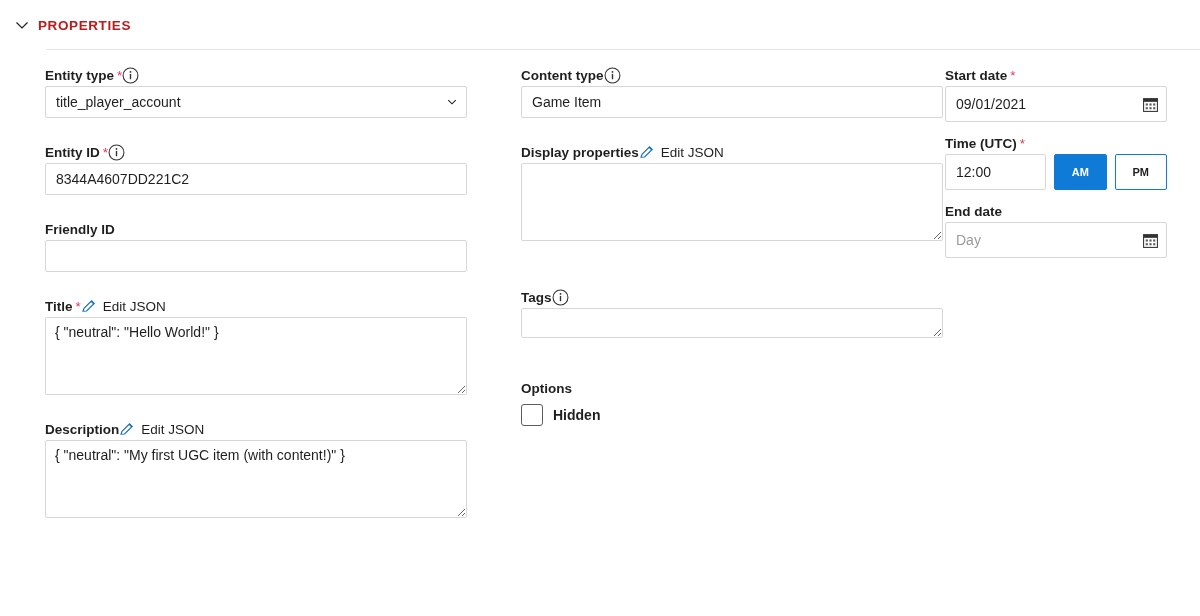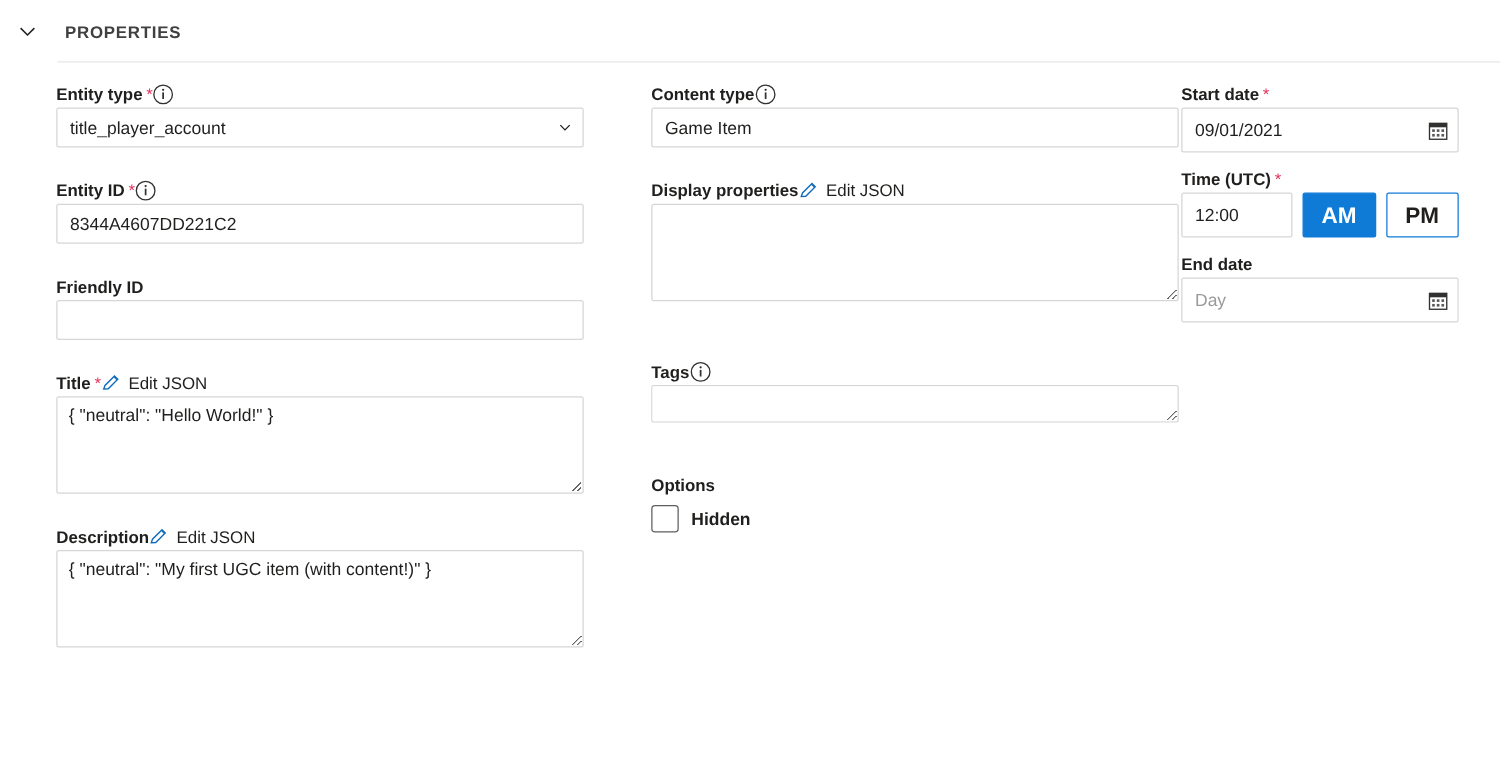--- a/index.html
+++ b/index.html
@@ -21,25 +21,24 @@
     align-items: center;
   }
   .chevron-btn {
     width: 32px; height: 32px;
     margin-left: 6px;
     display: flex; align-items: center; justify-content: center;
     cursor: pointer;
   }
   .chevron-btn svg { display: block; }
   .section-title {
-    margin-left: 14px;
     font-size: 13.5px;
     font-weight: bold;
     letter-spacing: 0.6px;
-    color: #404040;
+    color: #b91c1c;
   }
   .header-rule {
     position: absolute;
     left: 46px; top: 49px;
     width: 1154px; height: 1px;
     background: #e6e6e6;
   }
 
   
   .col { position: absolute; top: 64px; }
@@ -130,35 +129,35 @@
   .cal-btn {
     position: absolute;
     right: 8px; top: 0; bottom: 0;
     display: flex; align-items: center;
     cursor: pointer;
   }
 
   
   .time-row { display: flex; align-items: center; gap: 8px; }
   .time-input {
-    width: 89px; height: 36px;
+    width: 101px; height: 36px;
     border: 1px solid #d6d6d6;
     border-radius: 2px;
     font-family: "Liberation Sans", sans-serif;
     font-size: 14px;
     color: #201f1e;
     padding: 0 10px;
     outline: none;
     background: #fff;
   }
   .ampm {
     width: 60px; height: 36px;
     border-radius: 2px;
     font-family: "Liberation Sans", sans-serif;
-    font-size: 18px;
+    font-size: 11px;
     font-weight: bold;
     cursor: pointer;
     padding: 0;
   }
   .ampm.on { background: #0f7bd7; border: 1px solid #0f7bd7; color: #ffffff; }
   .ampm.off { background: #ffffff; border: 1px solid #0f7bd7; color: #201f1e; }
 
   
   .check-row { display: flex; align-items: center; gap: 10px; margin-top: 8px; }
   .checkbox {

